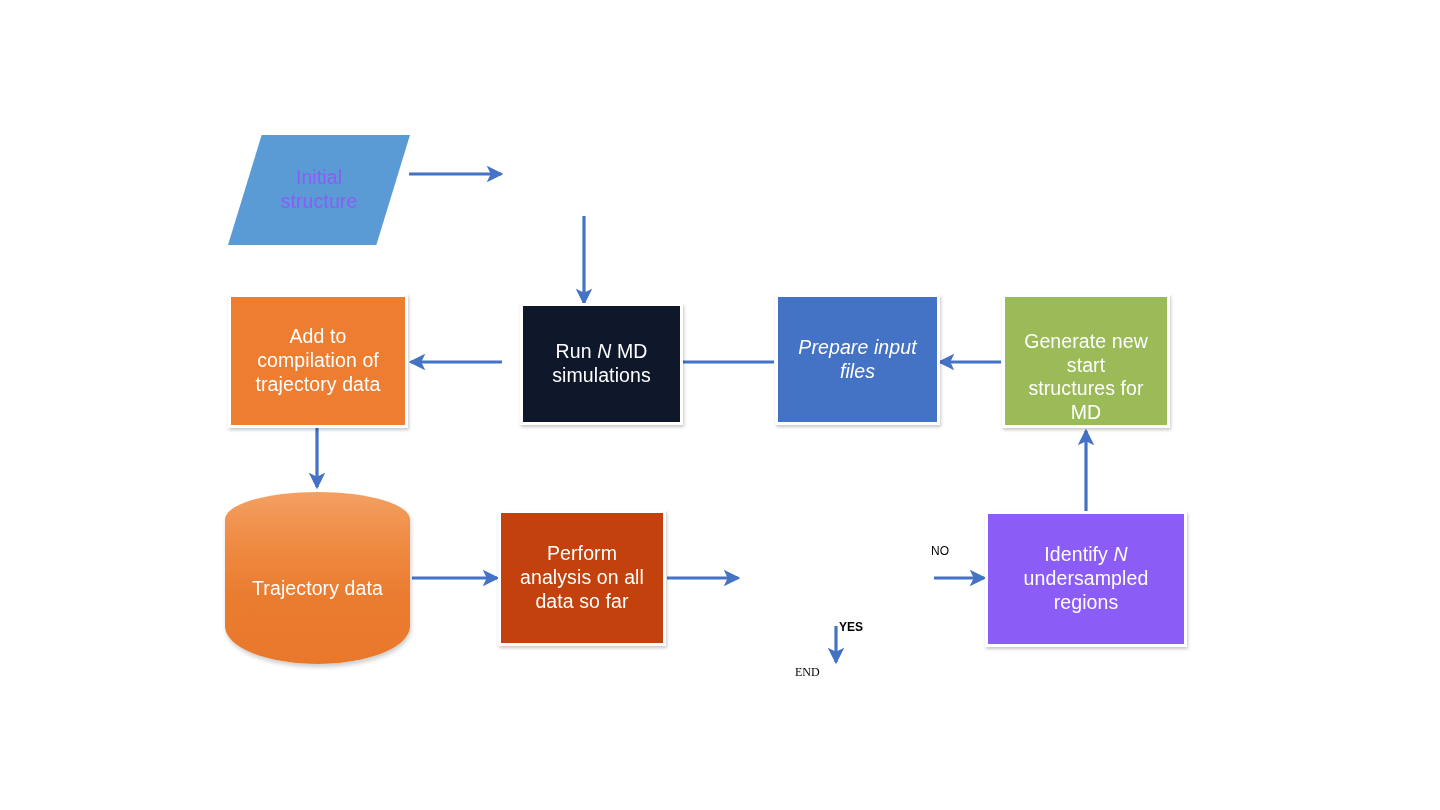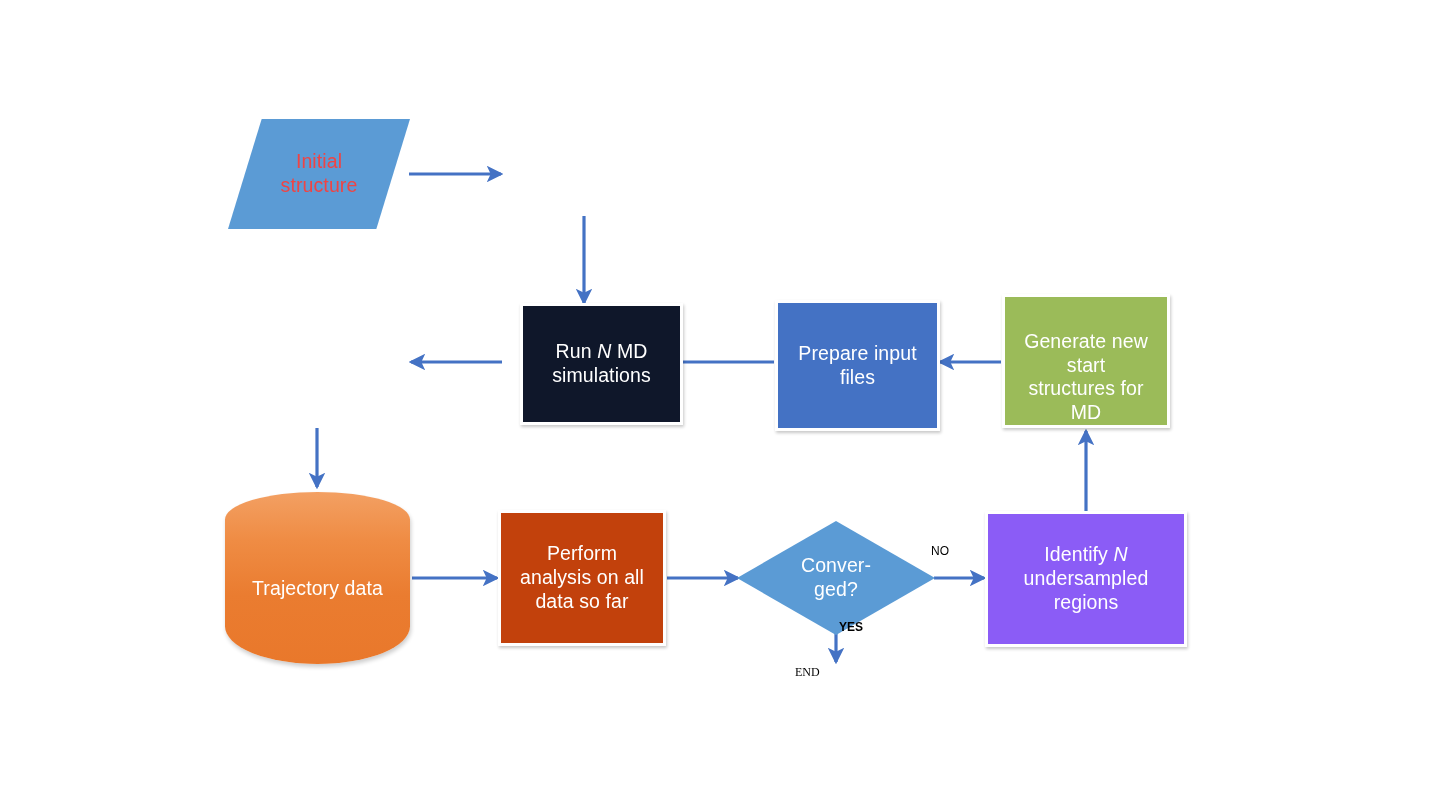--- a/index.html
+++ b/index.html
@@ -41,24 +41,25 @@
     box-sizing: border-box;
     white-space: pre-line;
   }
   
   .rect {
     border: 3px solid #ffffff;
     box-shadow: 1px 2px 3px rgba(0,0,0,0.22);
   }
   
   .parallelogram {
-    color: #ef4444;
+    color: #8b5cf6;
     background: transparent;
     box-shadow: none;
     border: none;
+    margin-top: 16px;
   }
   .parallelogram .pgram-bg {
     position: absolute;
     left: 0; top: 0;
     width: 100%; height: 100%;
     clip-path: polygon(18.5% 0%, 100% 0%, 81.5% 100%, 0% 100%);
   }
   .parallelogram .label { position: relative; z-index: 2; }
 
   .diamond {
@@ -133,26 +134,31 @@
     </g>
   </svg>
 
   <div class="node parallelogram" style="left:228px; top:119px; width:182px; height:110px;">
     <div class="pgram-bg" style="background:#5B9BD5;"></div>
     <span class="label">Initial
 structure</span>
   </div>
 
 
+  <div class="node rect" style="left:228px; top:294px; width:180px; height:134px; background:#ED7D31;">
+    <span class="label">Add to
+compilation of
+trajectory data</span>
+  </div>
 
   <div class="node rect" style="left:520px; top:303px; width:163px; height:122px; background:#0f172a;justify-content:flex-end;">
     <span class="label">Run <em>N</em> MD<br>simulations</span>
   </div>
 
-  <div class="node rect" style="left:775px; top:300px; width:165px; height:131px; background:#4472C4;">
+  <div class="node rect" style="left:775px; top:294px; width:165px; height:131px; background:#4472C4;font-style:italic;">
     <span class="label">Prepare input
 files</span>
   </div>
 
   <div class="node rect" style="left:1002px; top:294px; width:168px; height:134px; background:#9BBB59;align-items:flex-end;">
     <span class="label">Generate new
 start
 structures for
 MD</span>
   </div>
@@ -161,25 +167,20 @@
     <div class="cyl-bg" style="background:linear-gradient(180deg,#F3A063 0%,#EF8C44 28%,#EA7C30 60%,#E9782B 100%);"></div>
     <span class="label" style="margin-top:22px;">Trajectory data</span>
   </div>
 
   <div class="node rect" style="left:498px; top:510px; width:168px; height:136px; background:#c2410c;">
     <span class="label">Perform
 analysis on all
 data so far</span>
   </div>
 
-  <div class="node diamond" style="left:737px; top:521px; width:198px; height:114px;">
-    <div class="diamond-bg" style="background:#5B9BD5;"></div>
-    <span class="label">Conver-
-ged?</span>
-  </div>
 
   <div class="node rect" style="left:985px; top:511px; width:202px; height:136px; background:#8b5cf6;">
     <span class="label">Identify <em>N</em><br>undersampled<br>regions</span>
   </div>
 
   <span class="edge-label" style="left:931px; top:545px;">NO</span>
   <span class="edge-label" style="left:839px; top:621px;font-weight:bold;">YES</span>
   <span class="edge-label" style="left:795px; top:666px;font-family:Liberation Serif, serif;">END</span>
 
 </div>

